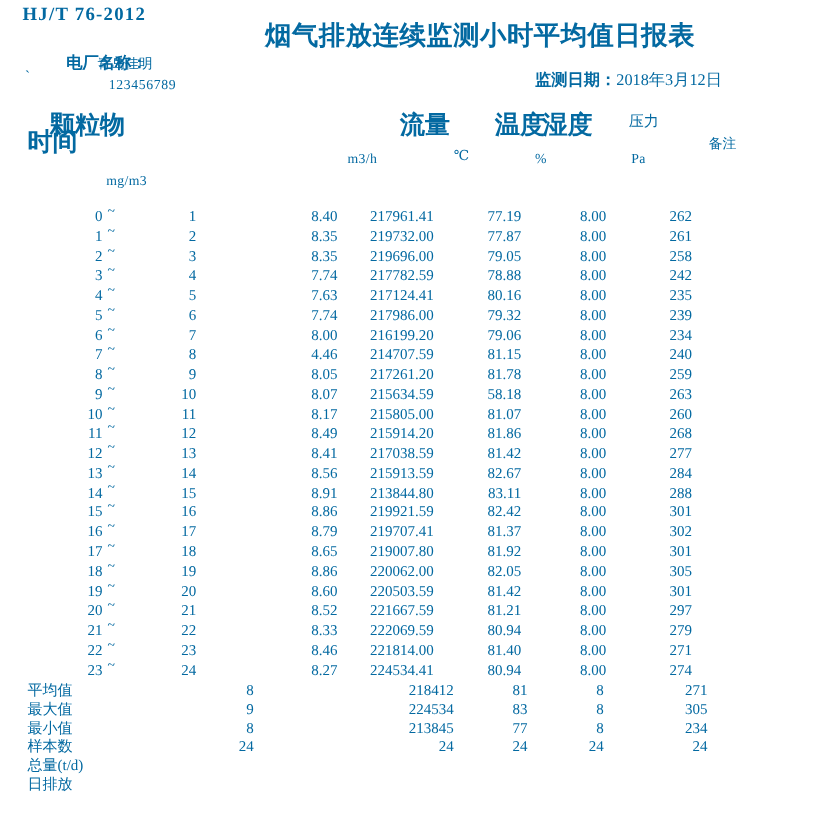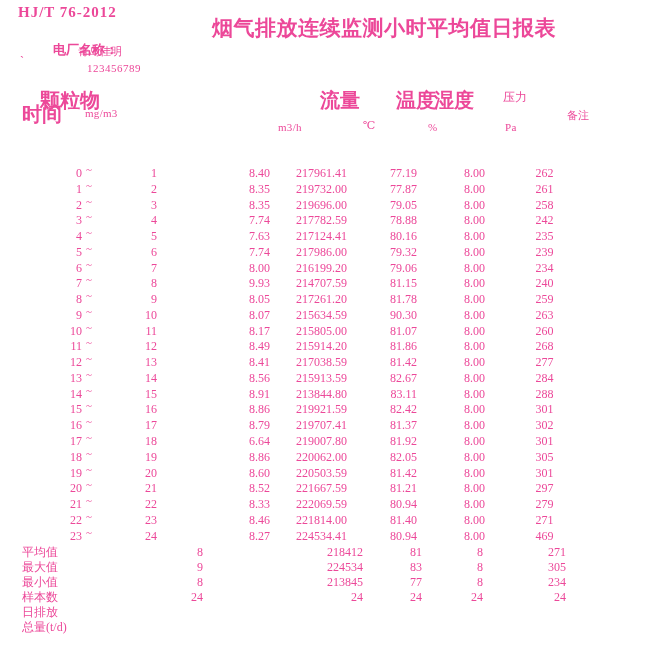--- a/index.html
+++ b/index.html
@@ -1,36 +1,36 @@
 <!DOCTYPE html>
 <html><head>
 <meta charset="utf-8">
 <style>
   html,body{margin:0;padding:0;background:#fff;}
   #page{position:relative;width:652px;height:658px;background:#ffffff;overflow:hidden;
-        font-family:"Liberation Serif","DejaVu Serif",serif;color:#ec4899;}
+        font-family:"Liberation Serif","DejaVu Serif",serif;color:#0369a1;}
   .abs{position:absolute;line-height:1.15;white-space:nowrap;}
   .std{left:18px;top:4px;font-size:15px;font-weight:bold;letter-spacing:1px;}
   .title{left:212px;top:16px;font-size:21px;font-weight:bold;letter-spacing:0.5px;}
   .plant-label{left:18px;top:43px;font-size:13px;font-weight:bold;margin-left:35px;}
   .plant-name{left:78px;top:45px;font-size:11px;}
   .plant-tick{left:20px;top:55px;font-size:12px;}
   .plant-code{left:87px;top:62px;font-size:11px;letter-spacing:0.5px;}
   .date-line{left:428px;top:57px;font-size:13px;}
   .date-line b{font-weight:bold;}
   .h-bold{font-size:20px;font-weight:bold;}
   .h-time{left:22px;top:103px;}
   .h-pm{left:40px;top:89px;}
   .h-flow{left:320px;top:89px;}
   .h-temp{left:396px;top:89px;}
   .h-hum{left:434px;top:89px;}
   .h-press{left:503px;top:91px;font-size:12px;}
   .h-remark{left:567px;top:109px;font-size:11px;}
   .u{font-size:11px;letter-spacing:0.3px;}
-  .u-pm{left:85px;top:107px;font-family:Liberation Serif, serif;}
+  .u-pm{left:85px;top:139px;font-family:Liberation Serif, serif;}
   .u-flow{left:278px;top:121px;}
   .u-temp{left:363px;top:119px;}
   .u-hum{left:428px;top:121px;}
   .u-press{left:505px;top:121px;}
 
   #data-rows{position:absolute;left:0;top:167px;width:652px;font-size:12px;}
   #data-rows .trow{position:relative;height:15.78px;}
   #summary-rows{position:absolute;left:0;top:546px;width:532px;font-size:12px;}
   #summary-rows .trow{position:relative;height:15.05px;}
   .cell{position:absolute;top:0;line-height:1.1;white-space:nowrap;}
@@ -57,20 +57,21 @@
 <div id="page">
 
   <div class="abs std">HJ/T 76-2012</div>
   <div class="abs title">烟气排放连续监测小时平均值日报表</div>
 
   <div class="abs plant-label">电厂名称：</div>
   <div class="abs plant-name">青岛佳明</div>
   <div class="abs plant-tick">`</div>
   <div class="abs plant-code">123456789</div>
 
+  <div class="abs date-line"><b>监测日期：</b><span>2018年3月12日</span></div>
 
   <div class="abs h-bold h-time">时间</div>
   <div class="abs h-bold h-pm">颗粒物</div>
   <div class="abs h-bold h-flow">流量</div>
   <div class="abs h-bold h-temp">温度</div>
   <div class="abs h-bold h-hum">湿度</div>
   <div class="abs h-press">压力</div>
   <div class="abs h-remark">备注</div>
 
   <div class="abs u u-pm">mg/m3</div>
@@ -155,21 +156,21 @@
         <span class="cell num c-flow">216199.20</span>
         <span class="cell num c-temp">79.06</span>
         <span class="cell num c-hum">8.00</span>
         <span class="cell num c-rem">234</span>
       </div>
 
       <div class="trow">
         <span class="cell c-from">7</span>
         <span class="cell c-tilde">~</span>
         <span class="cell c-to">8</span>
-        <span class="cell num c-pm">9.93</span>
+        <span class="cell num c-pm">4.46</span>
         <span class="cell num c-flow">214707.59</span>
         <span class="cell num c-temp">81.15</span>
         <span class="cell num c-hum">8.00</span>
         <span class="cell num c-rem">240</span>
       </div>
 
       <div class="trow">
         <span class="cell c-from">8</span>
         <span class="cell c-tilde">~</span>
         <span class="cell c-to">9</span>
@@ -179,21 +180,21 @@
         <span class="cell num c-hum">8.00</span>
         <span class="cell num c-rem">259</span>
       </div>
 
       <div class="trow">
         <span class="cell c-from">9</span>
         <span class="cell c-tilde">~</span>
         <span class="cell c-to">10</span>
         <span class="cell num c-pm">8.07</span>
         <span class="cell num c-flow">215634.59</span>
-        <span class="cell num c-temp">90.30</span>
+        <span class="cell num c-temp">58.18</span>
         <span class="cell num c-hum">8.00</span>
         <span class="cell num c-rem">263</span>
       </div>
 
       <div class="trow">
         <span class="cell c-from">10</span>
         <span class="cell c-tilde">~</span>
         <span class="cell c-to">11</span>
         <span class="cell num c-pm">8.17</span>
         <span class="cell num c-flow">215805.00</span>
@@ -265,21 +266,21 @@
         <span class="cell num c-flow">219707.41</span>
         <span class="cell num c-temp">81.37</span>
         <span class="cell num c-hum">8.00</span>
         <span class="cell num c-rem">302</span>
       </div>
 
       <div class="trow">
         <span class="cell c-from">17</span>
         <span class="cell c-tilde">~</span>
         <span class="cell c-to">18</span>
-        <span class="cell num c-pm">6.64</span>
+        <span class="cell num c-pm">8.65</span>
         <span class="cell num c-flow">219007.80</span>
         <span class="cell num c-temp">81.92</span>
         <span class="cell num c-hum">8.00</span>
         <span class="cell num c-rem">301</span>
       </div>
 
       <div class="trow">
         <span class="cell c-from">18</span>
         <span class="cell c-tilde">~</span>
         <span class="cell c-to">19</span>
@@ -335,21 +336,21 @@
       </div>
 
       <div class="trow">
         <span class="cell c-from">23</span>
         <span class="cell c-tilde">~</span>
         <span class="cell c-to">24</span>
         <span class="cell num c-pm">8.27</span>
         <span class="cell num c-flow">224534.41</span>
         <span class="cell num c-temp">80.94</span>
         <span class="cell num c-hum">8.00</span>
-        <span class="cell num c-rem">469</span>
+        <span class="cell num c-rem">274</span>
       </div>
     </div>
 
   <div id="summary-rows">
 
       <div class="trow">
         <span class="cell s-label">平均值</span>
         <span class="cell num s-pm">8</span>
         <span class="cell num s-flow">218412</span>
         <span class="cell num s-temp">81</span>
@@ -378,33 +379,33 @@
       <div class="trow">
         <span class="cell s-label">样本数</span>
         <span class="cell num s-pm">24</span>
         <span class="cell num s-flow">24</span>
         <span class="cell num s-temp">24</span>
         <span class="cell num s-hum">24</span>
         <span class="cell num s-rem">24</span>
       </div>
 
       <div class="trow">
+        <span class="cell s-label">总量(t/d)</span>
+        <span class="cell num s-pm"></span>
+        <span class="cell num s-flow"></span>
+        <span class="cell num s-temp"></span>
+        <span class="cell num s-hum"></span>
+        <span class="cell num s-rem"></span>
+      </div>
+
+      <div class="trow">
         <span class="cell s-label">日排放</span>
         <span class="cell num s-pm"></span>
         <span class="cell num s-flow"></span>
         <span class="cell num s-temp"></span>
         <span class="cell num s-hum"></span>
         <span class="cell num s-rem"></span>
       </div>
-
-      <div class="trow">
-        <span class="cell s-label">总量(t/d)</span>
-        <span class="cell num s-pm"></span>
-        <span class="cell num s-flow"></span>
-        <span class="cell num s-temp"></span>
-        <span class="cell num s-hum"></span>
-        <span class="cell num s-rem"></span>
-      </div>
     </div>
 
   <div class="abs footer-note">烟气日排放总量单位：万立方米/天</div>
 
 </div>
 
 </body></html>

